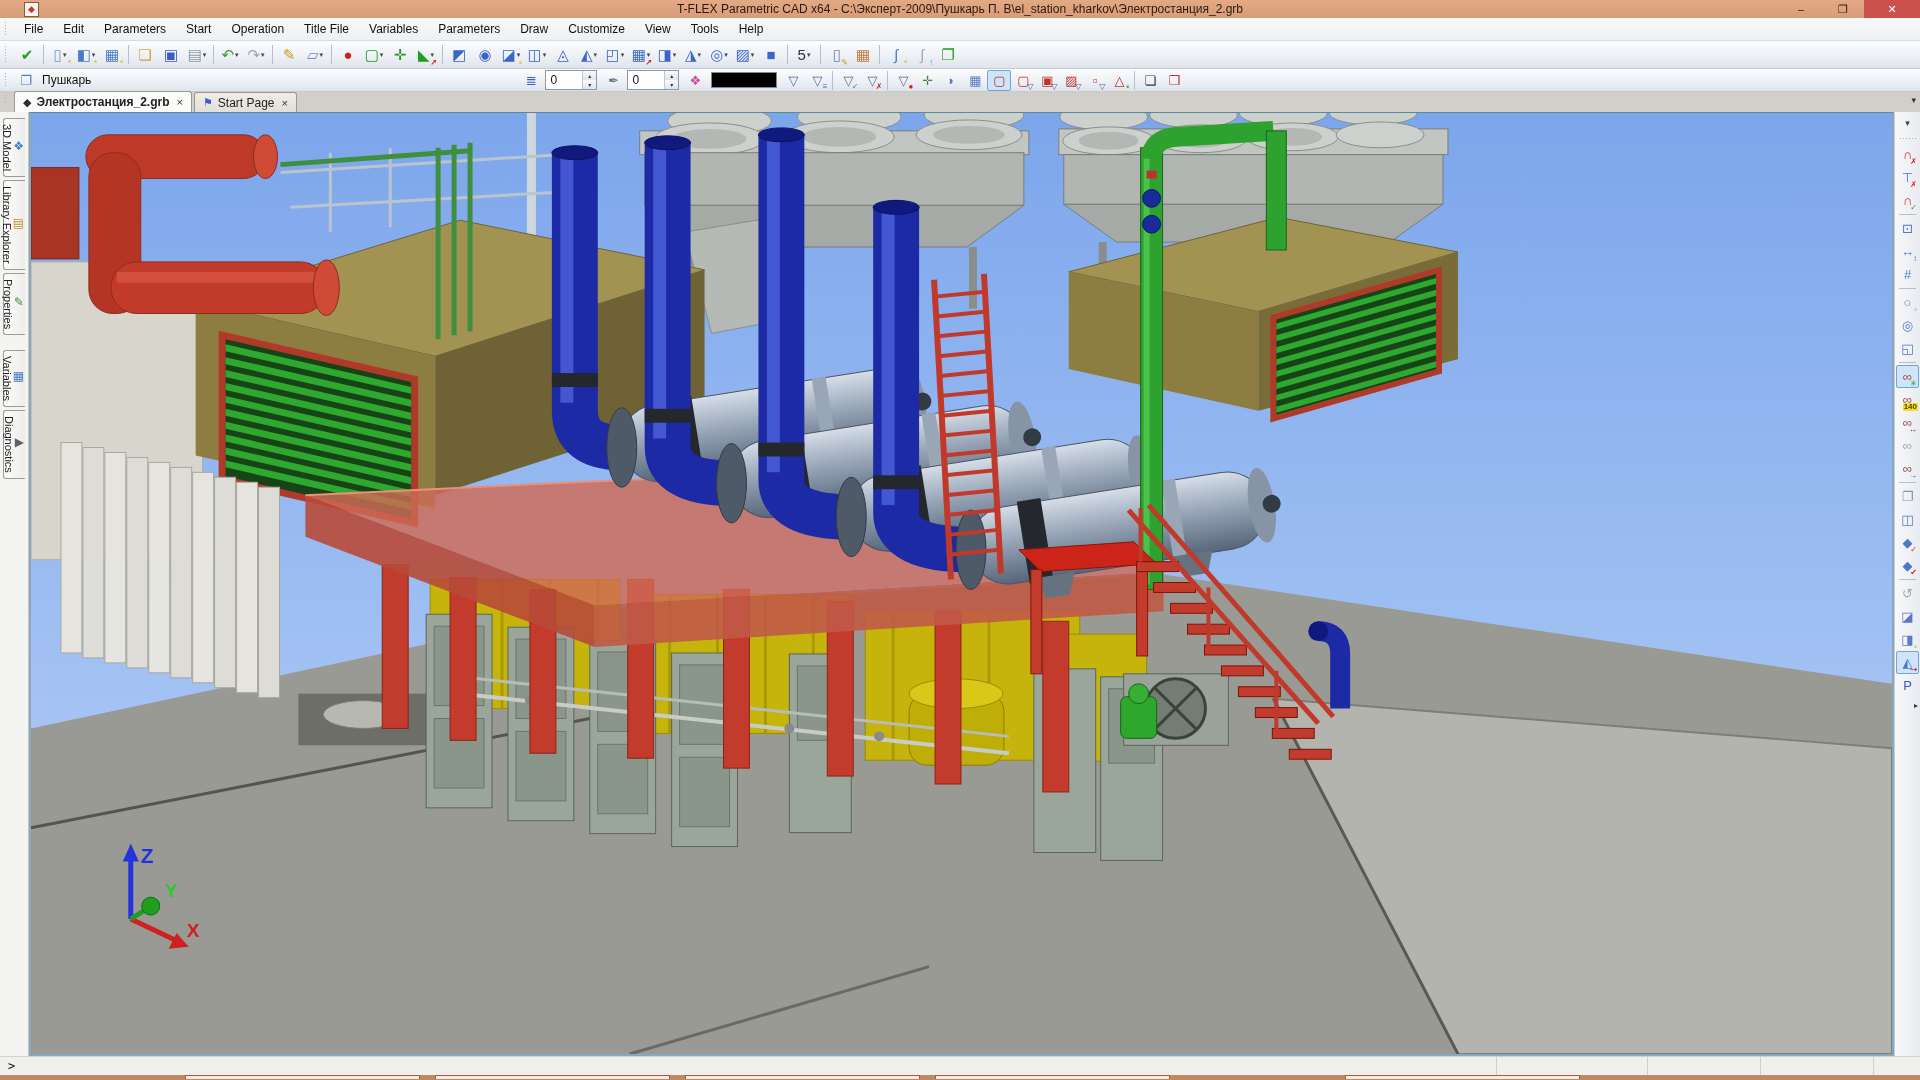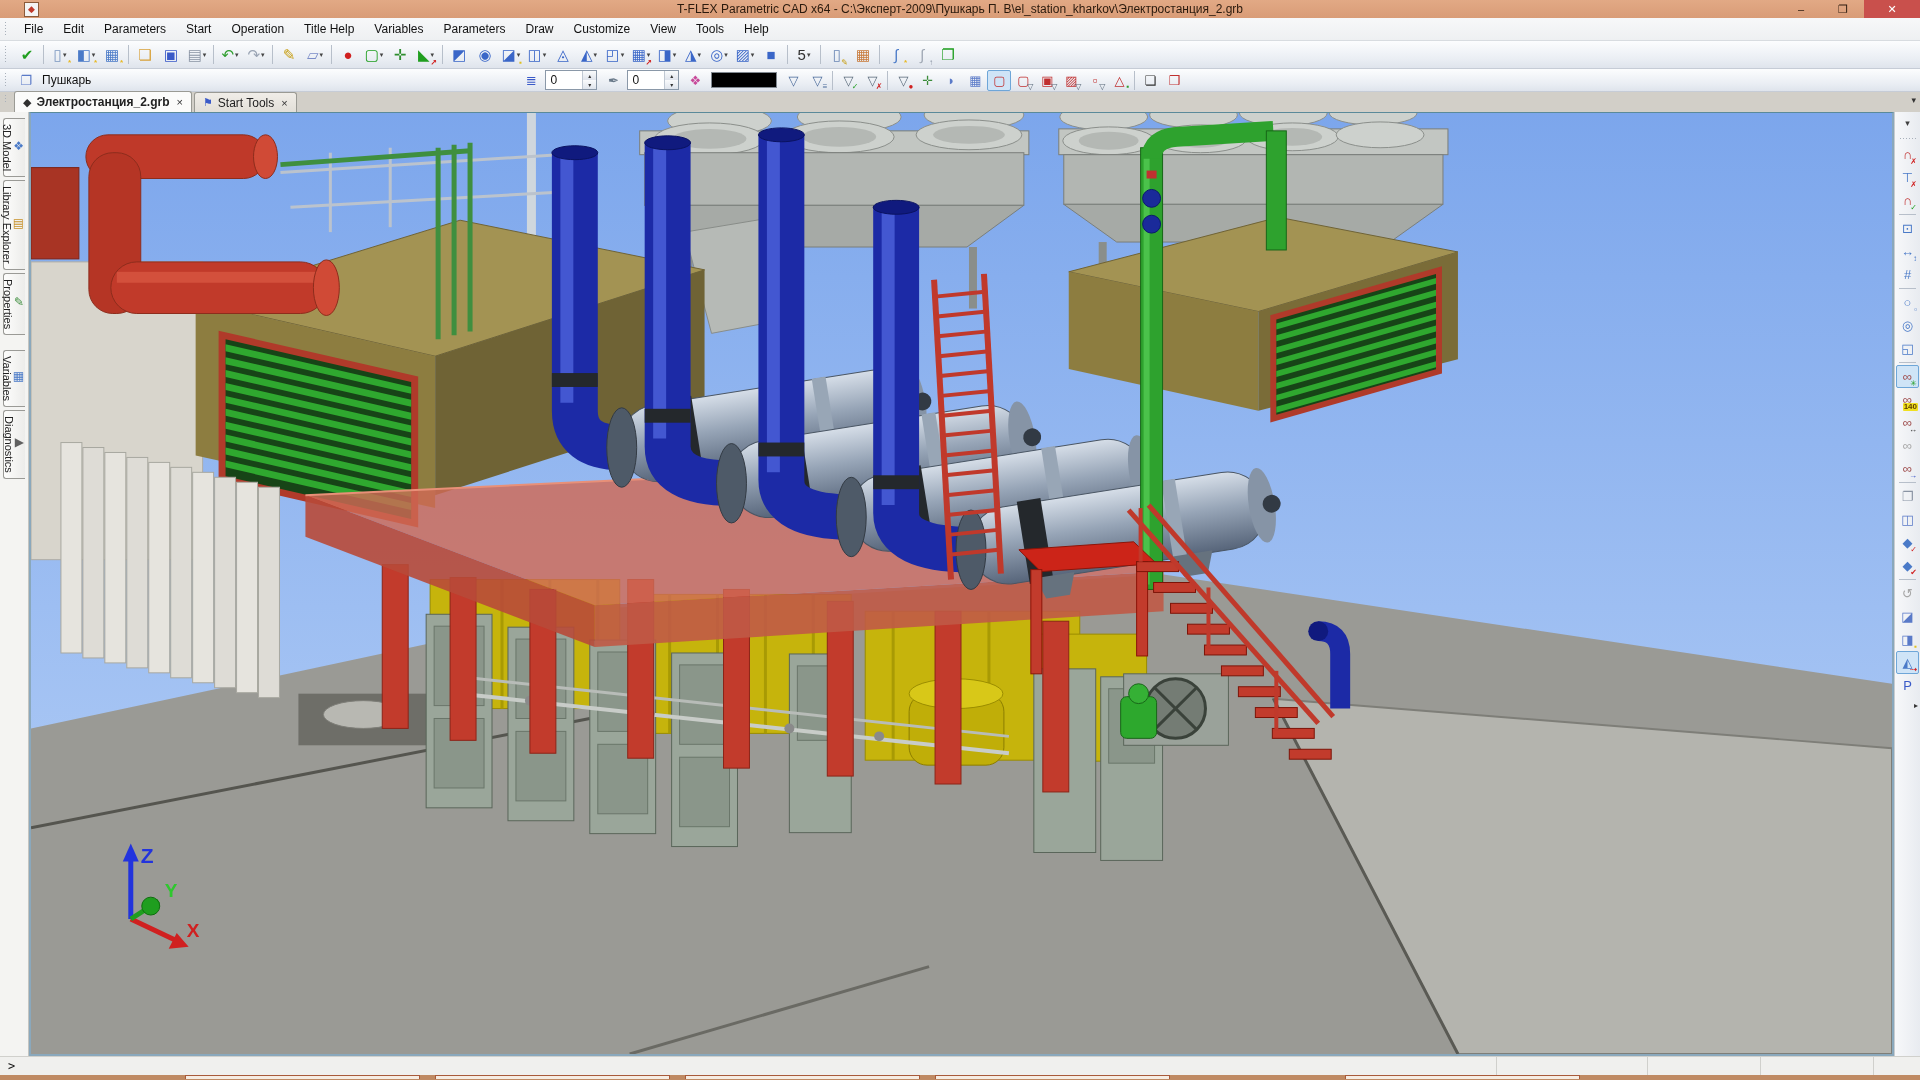--- a/index.html
+++ b/index.html
@@ -105,21 +105,21 @@
   </div>
 
   <div class="menubar">
     <div class="grip"></div>
     <div style="display:flex">
         <span class="menu-item">File</span>
         <span class="menu-item">Edit</span>
         <span class="menu-item">Parameters</span>
         <span class="menu-item">Start</span>
         <span class="menu-item">Operation</span>
-        <span class="menu-item">Title Help</span>
+        <span class="menu-item">Title File</span>
         <span class="menu-item">Variables</span>
         <span class="menu-item">Parameters</span>
         <span class="menu-item">Draw</span>
         <span class="menu-item">Customize</span>
         <span class="menu-item">View</span>
         <span class="menu-item">Tools</span>
         <span class="menu-item">Help</span>
       </div>
   </div>
 
@@ -365,21 +365,21 @@
   <div class="tabbar">
     <div class="grip"></div>
     <div style="display:flex;align-items:flex-end">
         <div class="dtab active">
           <span class="dicon" style="color: rgb(48, 48, 48);">◆</span>
           <span>Электростанция_2.grb</span>
           <span class="dclose">×</span>
         </div>
         <div class="dtab">
           <span class="dicon" style="color: rgb(58, 90, 200);">⚑</span>
-          <span>Start Tools</span>
+          <span>Start Page</span>
           <span class="dclose">×</span>
         </div>
       </div>
     <span class="tab-dd">▾</span>
   </div>
 
   <div class="main">
 
     <div class="lpanel">
       <div style="display:flex;flex-direction:column;align-items:center">

